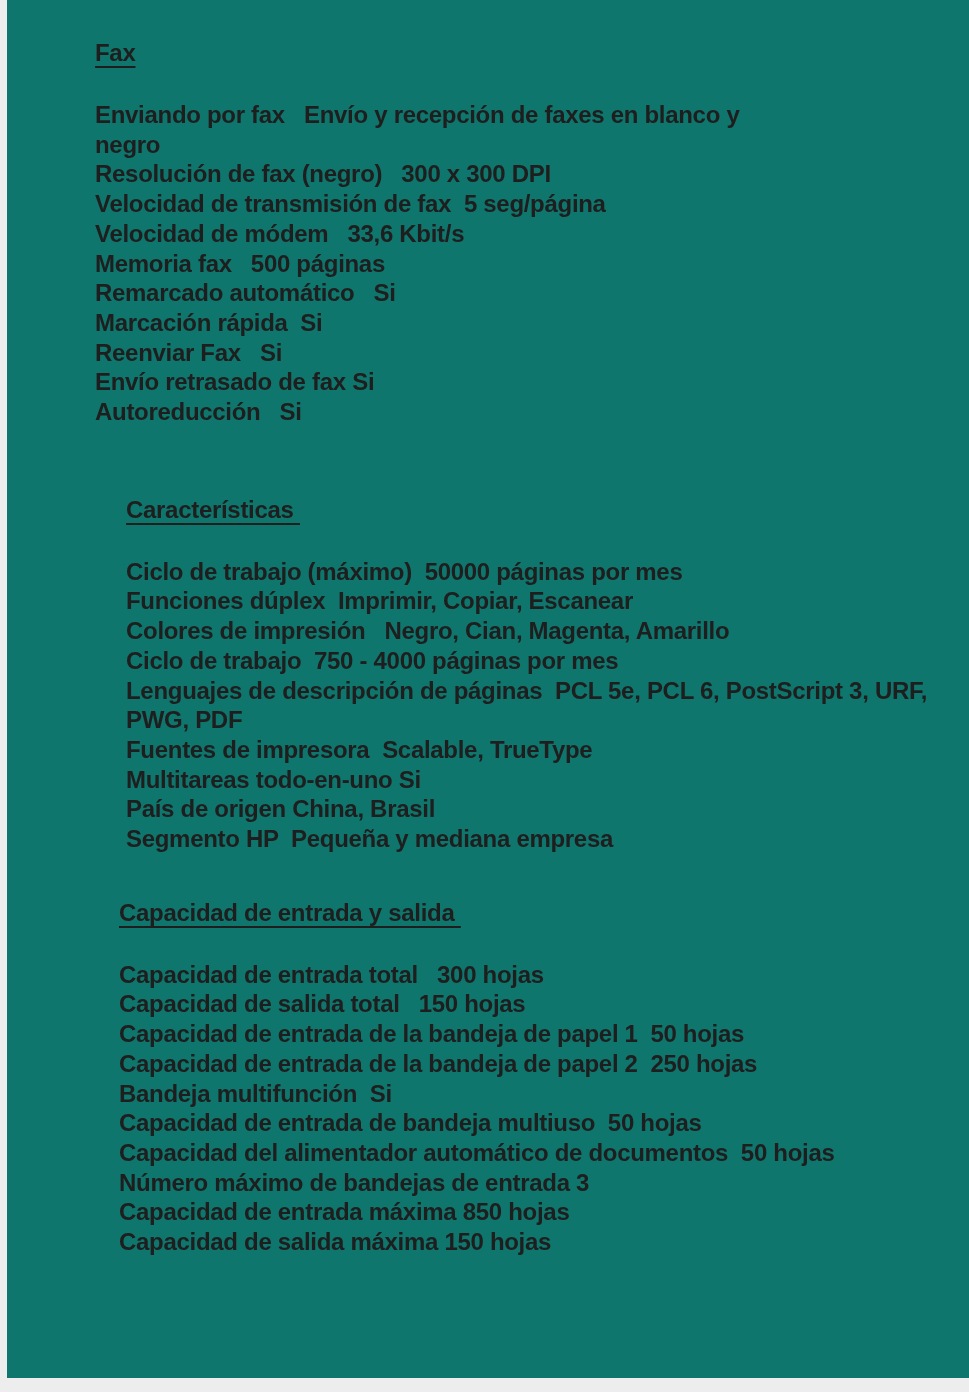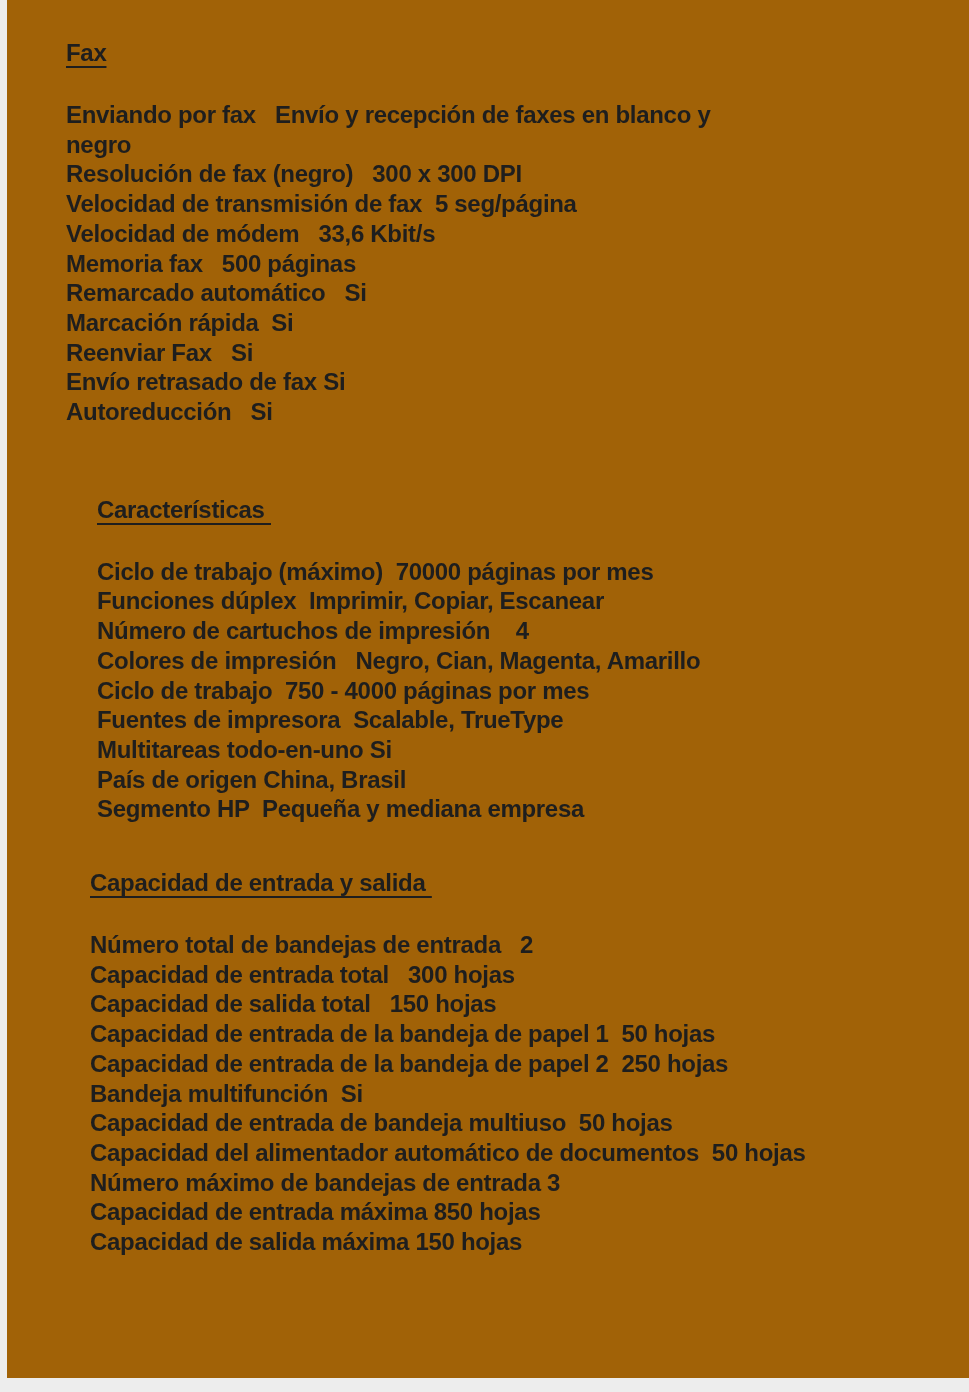--- a/index.html
+++ b/index.html
@@ -14,22 +14,22 @@
     font-family: "Liberation Sans", sans-serif;
     overflow: hidden;
   }
   .page {
     position: absolute;
     left: 7px;
     top: 0;
     width: 962px;
     height: 1378px;
     box-sizing: border-box;
-    background: #a16207;
-    padding: 38px 36px 0 59px;
+    background: #0f766e;
+    padding: 38px 36px 0 88px;
   }
   .section-heading {
     margin: 0;
     font-size: 24px;
     line-height: 30px;
     font-weight: 700;
     color: #1e1e1e;
     letter-spacing: -0.3px;
     white-space: pre-wrap;
     text-decoration: underline;
@@ -76,45 +76,44 @@
 
   <div class="spec-line">Envío retrasado de fax Si</div>
 
   <div class="spec-line">Autoreducción   Si</div>
 </div>
   </section>
 
   <section class="spec-section idx-1">
     <h2 class="section-heading">Características </h2>
     <div class="section-lines">
-  <div class="spec-line">Ciclo de trabajo (máximo)  70000 páginas por mes</div>
+  <div class="spec-line">Ciclo de trabajo (máximo)  50000 páginas por mes</div>
 
   <div class="spec-line">Funciones dúplex  Imprimir, Copiar, Escanear</div>
 
-  <div class="spec-line">Número de cartuchos de impresión    4</div>
 
   <div class="spec-line">Colores de impresión   Negro, Cian, Magenta, Amarillo</div>
 
   <div class="spec-line">Ciclo de trabajo  750 - 4000 páginas por mes</div>
 
+  <div class="spec-line">Lenguajes de descripción de páginas  PCL 5e, PCL 6, PostScript 3, URF, PWG, PDF</div>
 
   <div class="spec-line">Fuentes de impresora  Scalable, TrueType</div>
 
   <div class="spec-line">Multitareas todo-en-uno Si</div>
 
   <div class="spec-line">País de origen China, Brasil</div>
 
   <div class="spec-line">Segmento HP  Pequeña y mediana empresa</div>
 </div>
   </section>
 
   <section class="spec-section idx-2">
     <h2 class="section-heading">Capacidad de entrada y salida </h2>
     <div class="section-lines">
-  <div class="spec-line">Número total de bandejas de entrada   2</div>
 
   <div class="spec-line">Capacidad de entrada total   300 hojas</div>
 
   <div class="spec-line">Capacidad de salida total   150 hojas</div>
 
   <div class="spec-line">Capacidad de entrada de la bandeja de papel 1  50 hojas</div>
 
   <div class="spec-line">Capacidad de entrada de la bandeja de papel 2  250 hojas</div>
 
   <div class="spec-line">Bandeja multifunción  Si</div>

